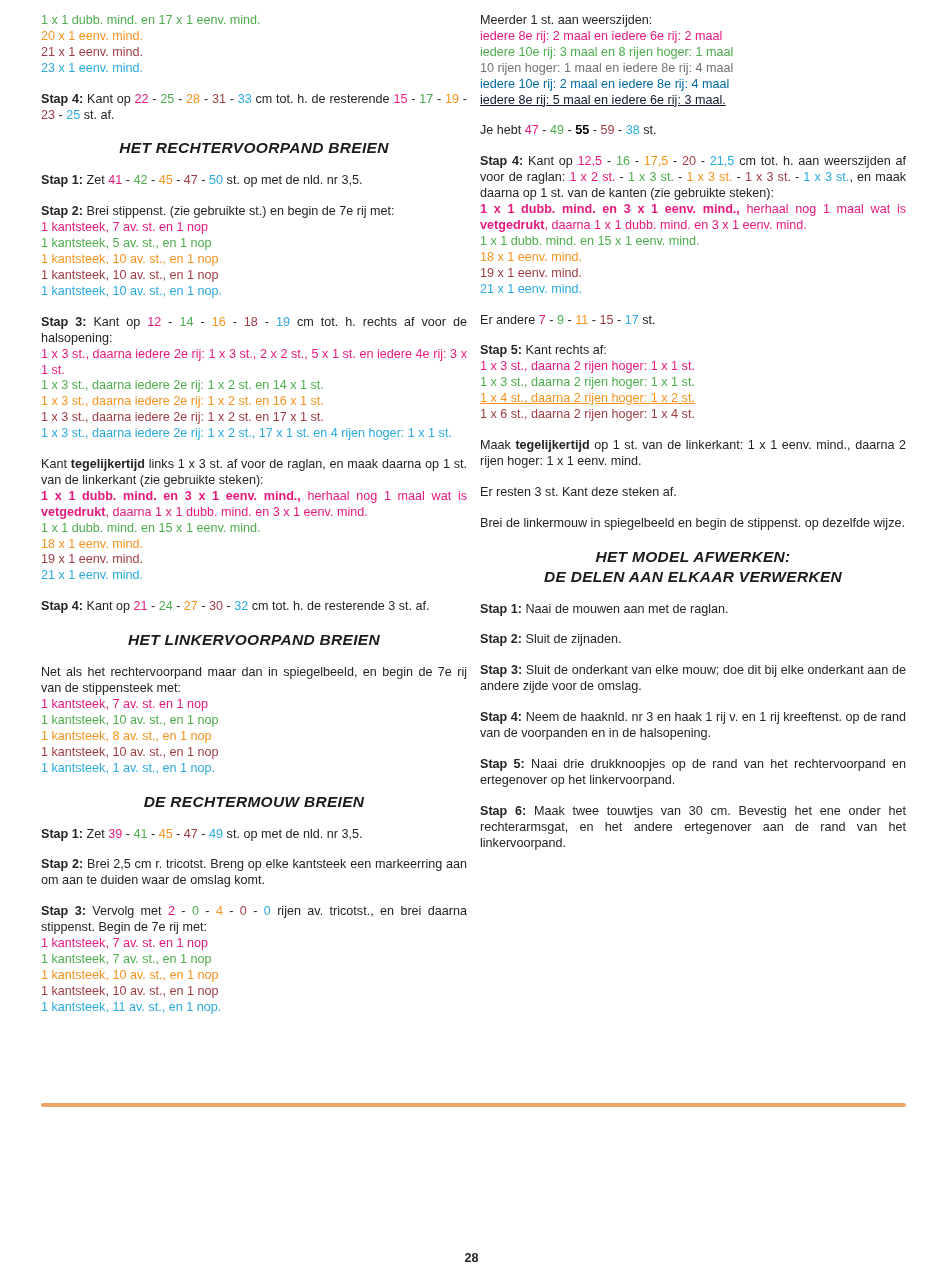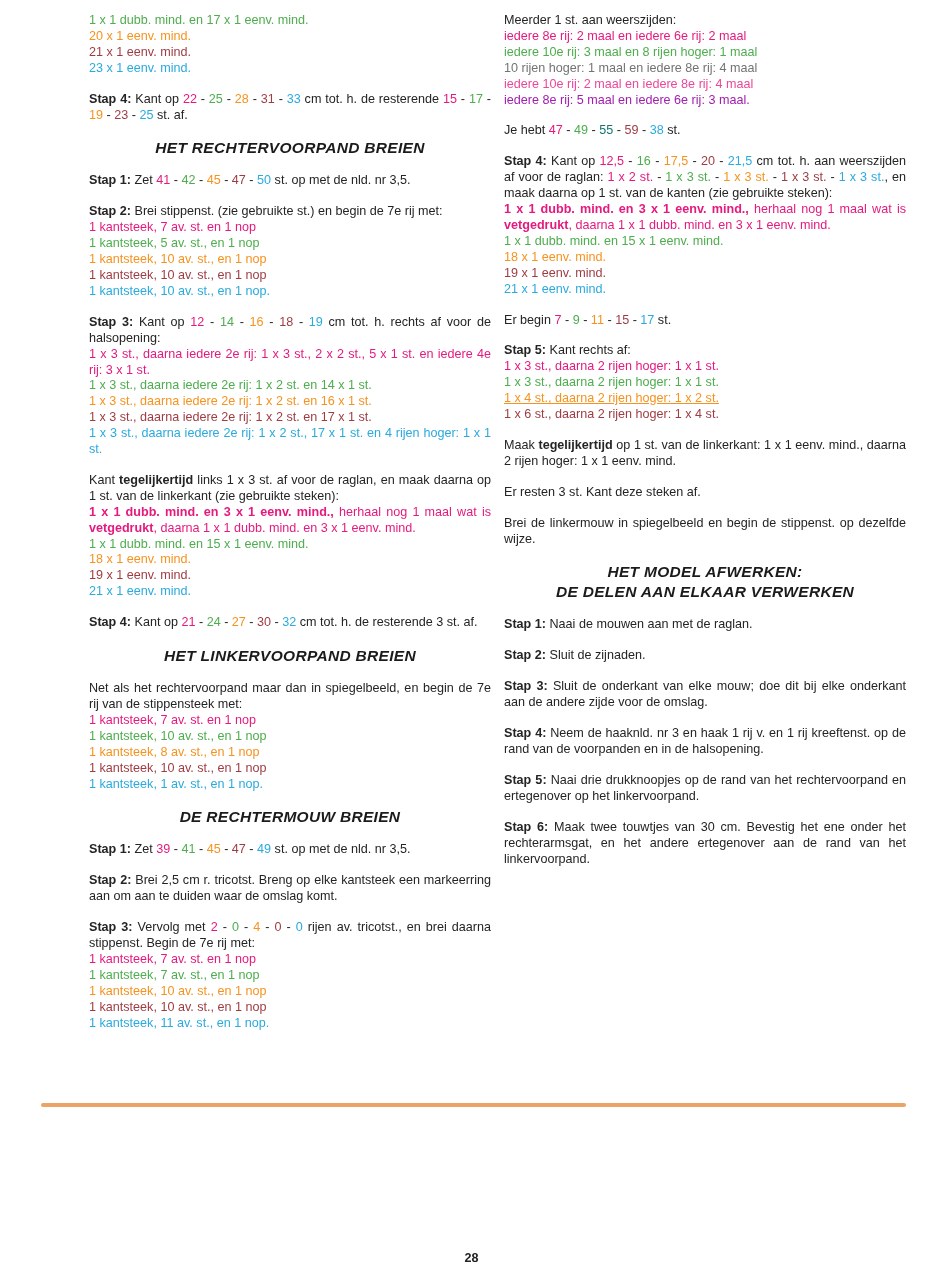--- a/index.html
+++ b/index.html
@@ -5,21 +5,21 @@
   html,body{margin:0;padding:0;background:#ffffff;}
   .page{
     position:relative;
     width:943px;height:1283px;
     background:#ffffff;
     font-family:"Liberation Sans",sans-serif;
     font-size:12.6px;line-height:15.9px;
     color:#242424;
     overflow:hidden;
   }
-  .columns{display:flex;gap:13px;padding:13px 37px 0 41px;margin-left:48px;}
+  .columns{display:flex;gap:13px;padding:13px 37px 0 41px;}
   .col{flex:1 1 0;min-width:0;}
   .para{margin:0 0 15px 0;}
   .para.tight{margin-bottom:0;}
   .justify{text-align:justify;}
   .lines{margin:0 0 15px 0;}
   .pattern-line{text-align:justify;}
   .heading{
     font-size:15.5px;font-weight:bold;font-style:italic;
     text-align:center;line-height:20px;
     margin:14px 0 15px 0;letter-spacing:.3px;color:#1b1b1b;
@@ -88,33 +88,33 @@
           <div class="pattern-line"><span style="color: rgb(158, 60, 67);">1 kantsteek, 10 av. st., en 1 nop</span></div>
           <div class="pattern-line"><span style="color: rgb(42, 170, 222);">1 kantsteek, 11 av. st., en 1 nop.</span></div>
         </div>
       </div>
     <div class="col" id="col-right">
         <p class="para tight"><span>Meerder 1 st. aan weerszijden:</span></p>
         <div class="lines">
           <div class="pattern-line"><span style="color: rgb(229, 25, 126);">iedere 8e rij: 2 maal en iedere 6e rij: 2 maal</span></div>
           <div class="pattern-line"><span style="color: rgb(78, 173, 78);">iedere 10e rij: 3 maal en 8 rijen hoger: 1 maal</span></div>
           <div class="pattern-line"><span style="color: #737373;">10 rijen hoger: 1 maal en iedere 8e rij: 4 maal</span></div>
-          <div class="pattern-line"><span style="color: #ec4899;">iedere 10e rij: 2 maal en iedere 8e rij: 4 maal</span></div>
-          <div class="pattern-line"><span style="color: #a21caf;">iedere 8e rij: 5 maal en iedere 6e rij: 3 maal.</span></div>
+          <div class="pattern-line"><span style="color: #0369a1;">iedere 10e rij: 2 maal en iedere 8e rij: 4 maal</span></div>
+          <div class="pattern-line"><span style="color: #0f172a; text-decoration: underline;">iedere 8e rij: 5 maal en iedere 6e rij: 3 maal.</span></div>
         </div>
-        <p class="para"><span>Je hebt </span><span style="color: rgb(229, 25, 126);">47</span><span> - </span><span style="color: rgb(78, 173, 78);">49</span><span> - </span><span style="color: #0f766e;">55</span><span> - </span><span style="color: rgb(158, 60, 67);">59</span><span> - </span><span style="color: rgb(42, 170, 222);">38</span><span> st.</span></p>
+        <p class="para"><span>Je hebt </span><span style="color: rgb(229, 25, 126);">47</span><span> - </span><span style="color: rgb(78, 173, 78);">49</span><span> - </span><span style="color: #000000; font-weight: bold;">55</span><span> - </span><span style="color: rgb(158, 60, 67);">59</span><span> - </span><span style="color: rgb(42, 170, 222);">38</span><span> st.</span></p>
         <p class="para tight justify"><span class="b">Stap 4:</span><span> Kant op </span><span style="color: rgb(229, 25, 126);">12,5</span><span> - </span><span style="color: rgb(78, 173, 78);">16</span><span> - </span><span style="color: rgb(246, 146, 30);">17,5</span><span> - </span><span style="color: rgb(158, 60, 67);">20</span><span> - </span><span style="color: rgb(42, 170, 222);">21,5</span><span> cm tot. h. aan weerszijden af voor de raglan: </span><span style="color: rgb(229, 25, 126);">1 x 2 st.</span><span> - </span><span style="color: rgb(78, 173, 78);">1 x 3 st.</span><span> - </span><span style="color: rgb(246, 146, 30);">1 x 3 st.</span><span> - </span><span style="color: rgb(158, 60, 67);">1 x 3 st.</span><span> - </span><span style="color: rgb(42, 170, 222);">1 x 3 st.</span><span>, en maak daarna op 1 st. van de kanten (zie gebruikte steken):</span></p>
         <div class="lines">
           <div class="pattern-line"><span class="b" style="color: rgb(229, 25, 126);">1 x 1 dubb. mind. en 3 x 1 eenv. mind.,</span><span style="color: rgb(229, 25, 126);"> herhaal nog 1 maal wat is </span><span class="b" style="color: rgb(229, 25, 126);">vetgedrukt</span><span style="color: rgb(229, 25, 126);">, daarna 1 x 1 dubb. mind. en 3 x 1 eenv. mind.</span></div>
           <div class="pattern-line"><span style="color: rgb(78, 173, 78);">1 x 1 dubb. mind. en 15 x 1 eenv. mind.</span></div>
           <div class="pattern-line"><span style="color: rgb(246, 146, 30);">18 x 1 eenv. mind.</span></div>
           <div class="pattern-line"><span style="color: rgb(158, 60, 67);">19 x 1 eenv. mind.</span></div>
           <div class="pattern-line"><span style="color: rgb(42, 170, 222);">21 x 1 eenv. mind.</span></div>
         </div>
-        <p class="para"><span>Er begin </span><span style="color: rgb(229, 25, 126);">7</span><span> - </span><span style="color: rgb(78, 173, 78);">9</span><span> - </span><span style="color: rgb(246, 146, 30);">11</span><span> - </span><span style="color: rgb(158, 60, 67);">15</span><span> - </span><span style="color: rgb(42, 170, 222);">17</span><span> st.</span></p>
+        <p class="para"><span>Er andere </span><span style="color: rgb(229, 25, 126);">7</span><span> - </span><span style="color: rgb(78, 173, 78);">9</span><span> - </span><span style="color: rgb(246, 146, 30);">11</span><span> - </span><span style="color: rgb(158, 60, 67);">15</span><span> - </span><span style="color: rgb(42, 170, 222);">17</span><span> st.</span></p>
         <p class="para tight"><span class="b">Stap 5:</span><span> Kant rechts af:</span></p>
         <div class="lines">
           <div class="pattern-line"><span style="color: rgb(229, 25, 126);">1 x 3 st., daarna 2 rijen hoger: 1 x 1 st.</span></div>
           <div class="pattern-line"><span style="color: rgb(78, 173, 78);">1 x 3 st., daarna 2 rijen hoger: 1 x 1 st.</span></div>
           <div class="pattern-line"><span style="color: rgb(246, 146, 30); text-decoration: underline;">1 x 4 st., daarna 2 rijen hoger: 1 x 2 st.</span></div>
           <div class="pattern-line"><span style="color: rgb(158, 60, 67);">1 x 6 st., daarna 2 rijen hoger: 1 x 4 st.</span></div>
         </div>
         <p class="para justify"><span>Maak </span><span class="b">tegelijkertijd</span><span> op 1 st. van de linkerkant: 1 x 1 eenv. mind., daarna 2 rijen hoger: 1 x 1 eenv. mind.</span></p>
         <p class="para"><span>Er resten 3 st. Kant deze steken af.</span></p>
         <p class="para justify"><span>Brei de linkermouw in spiegelbeeld en begin de stippenst. op dezelfde wijze.</span></p>

